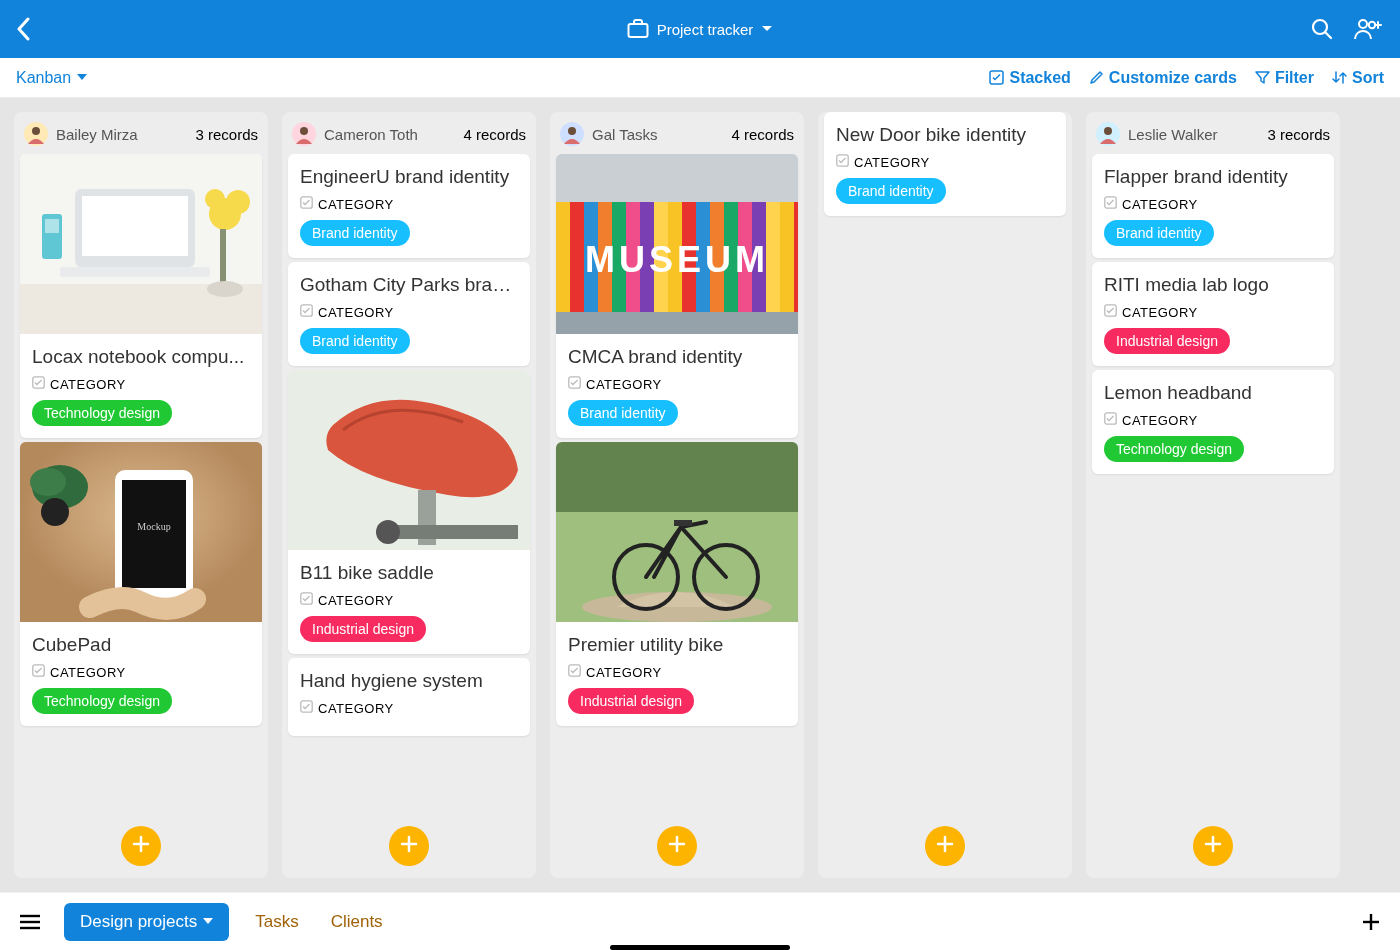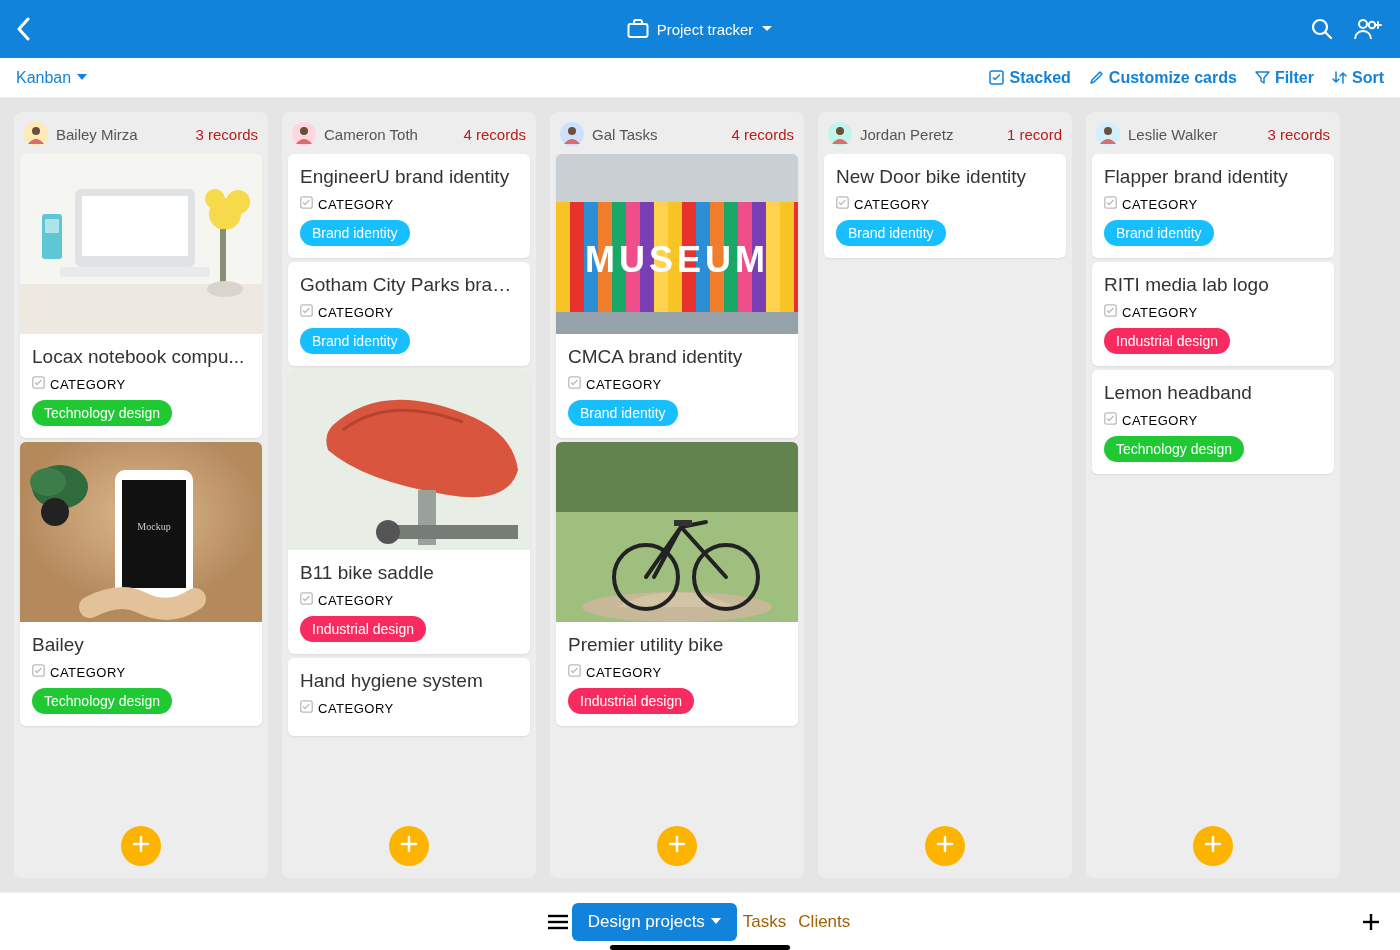--- a/index.html
+++ b/index.html
@@ -65,21 +65,21 @@
   padding: 10px 10px 8px 10px;
 }
 .column-header-left { display: flex; align-items: center; gap: 8px; }
 .avatar {
   width: 24px; height: 24px; border-radius: 50%;
   display: flex; align-items: center; justify-content: center;
   font-size: 11px; font-weight: 600; color: #fff;
   flex-shrink: 0;
 }
 .column-name { font-size: 15px; color: #555; }
-.column-count { font-size: 15px; color: #b91c1c; }
+.column-count { font-size: 15px; color: #000000; }
 .column-cards {
   padding: 0 6px;
   overflow-y: auto;
   flex: 1;
   display: flex;
   flex-direction: column;
   gap: 4px;
 }
 .card {
   background: #fff;
@@ -122,22 +122,22 @@
   cursor: pointer;
   flex-shrink: 0;
 }
 .bottom-tabs {
   height: 58px;
   background: #fff;
   border-top: 1px solid rgba(0,0,0,0.05);
   display: flex;
   align-items: center;
   padding: 0 16px;
+  gap: 20px;
   position: relative;
-  justify-content: center;
 }
 .hamburger-btn { cursor: pointer; padding: 4px; }
 .tab-pill {
   background: #1283da;
   color: #fff;
   padding: 9px 16px;
   border-radius: 6px;
   font-size: 17px;
   display: flex;
   align-items: center;
@@ -296,21 +296,21 @@
             </defs>
       <ellipse cx="40" cy="45" rx="28" ry="22" fill="#2f6b3c"></ellipse>
       <ellipse cx="28" cy="40" rx="18" ry="14" fill="#3d7d4a"></ellipse>
       <circle cx="35" cy="70" r="14" fill="#222"></circle>
       <rect x="95" y="28" width="78" height="130" rx="10" fill="#fff"></rect>
       <rect x="102" y="38" width="64" height="108" fill="#111"></rect>
       <text x="134" y="88" fill="#ccc" font-size="10" text-anchor="middle" font-family="cursive">Mockup</text>
       <path d="M70 165 q30 -15 50 -5 q30 15 55 -3" stroke="#e3c29a" stroke-width="22" fill="none" stroke-linecap="round"></path>
     </svg>
           <div class="card-body">
-      <div class="card-title">Bailey</div><div class="card-field-label">
+      <div class="card-title">CubePad</div><div class="card-field-label">
         <span><svg width="13" height="13" viewBox="0 0 13 13" fill="none">
                   <rect x="0.8" y="0.8" width="11.4" height="11.4" rx="2" stroke="#bbb" stroke-width="1.3"></rect>
                   <path d="M3 6.5 l2 2 l4.5 -4.5" stroke="#bbb" stroke-width="1.3" fill="none"></path>
                 </svg></span>
         <span>CATEGORY</span>
       </div><span class="tag" style="background:#20c933">Technology design</span></div>
         </div>
       </div>
       <div class="add-btn">
         <span><svg width="18" height="18" viewBox="0 0 18 18">
@@ -463,33 +463,20 @@
         </div>
       </div>
       <div class="add-btn">
         <span><svg width="18" height="18" viewBox="0 0 18 18">
             <line x1="9" y1="2" x2="9" y2="16" stroke="#fff" stroke-width="2.5" stroke-linecap="round"></line>
             <line x1="2" y1="9" x2="16" y2="9" stroke="#fff" stroke-width="2.5" stroke-linecap="round"></line>
           </svg></span>
       </div>
     </div>
     <div class="column">
-      <div class="column-header">
-    <div class="column-header-left">
-      <span class="avatar">
-            <svg width="24" height="24" viewBox="0 0 24 24">
-              <circle cx="12" cy="12" r="12" fill="#c2f5e9"></circle>
-              <circle cx="12" cy="9" r="4" fill="#6b4f3a"></circle>
-              <path d="M4 22 q8 -10 16 0" fill="#d96c6c"></path>
-            </svg>
-          </span>
-      <span class="column-name">Jordan Peretz</span>
-    </div>
-    <span class="column-count">1 record</span>
-      </div>
       <div class="column-cards">
         <div class="card">
           <div class="card-body">
       <div class="card-title">New Door bike identity</div><div class="card-field-label">
         <span><svg width="13" height="13" viewBox="0 0 13 13" fill="none">
                   <rect x="0.8" y="0.8" width="11.4" height="11.4" rx="2" stroke="#bbb" stroke-width="1.3"></rect>
                   <path d="M3 6.5 l2 2 l4.5 -4.5" stroke="#bbb" stroke-width="1.3" fill="none"></path>
                 </svg></span>
         <span>CATEGORY</span>
       </div><span class="tag" style="background:#18bfff">Brand identity</span></div>

